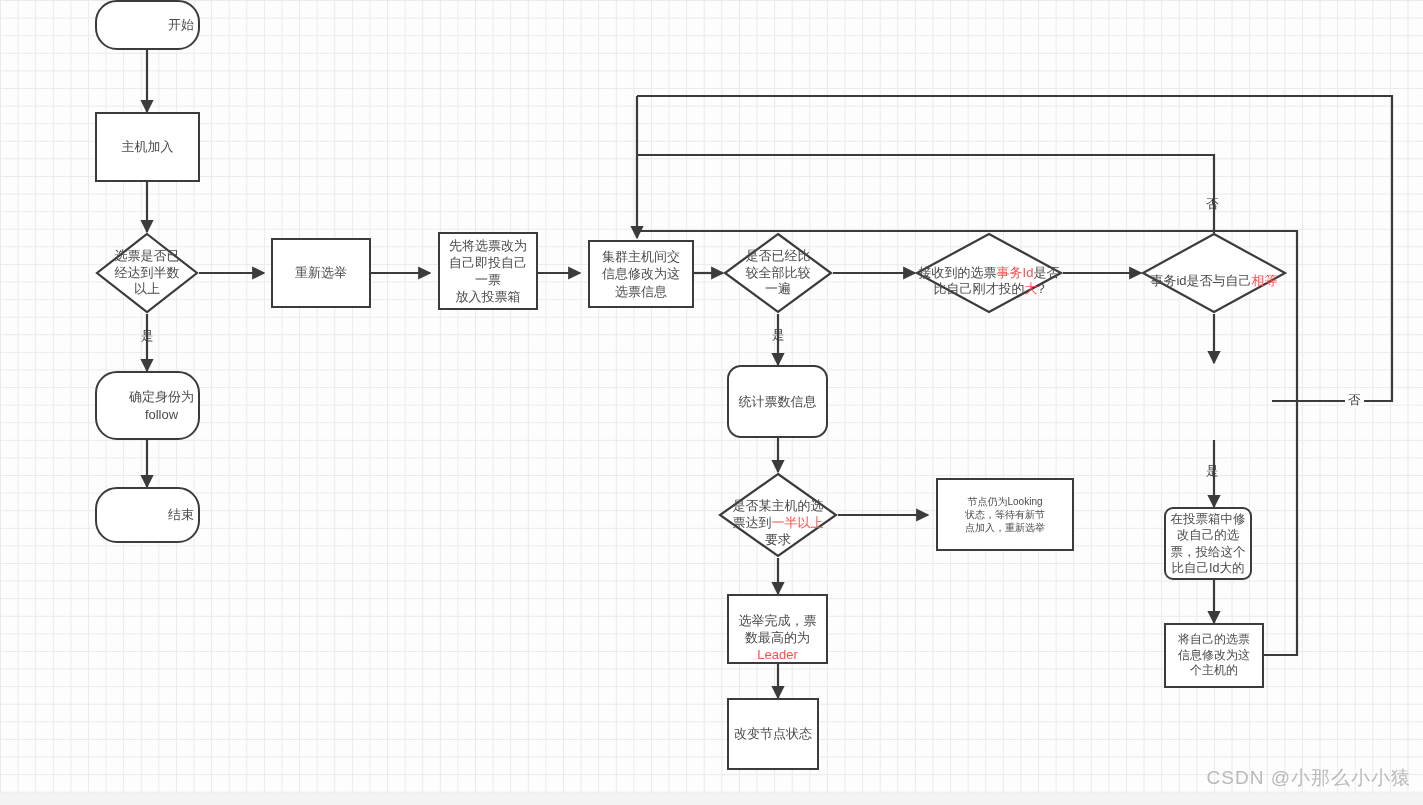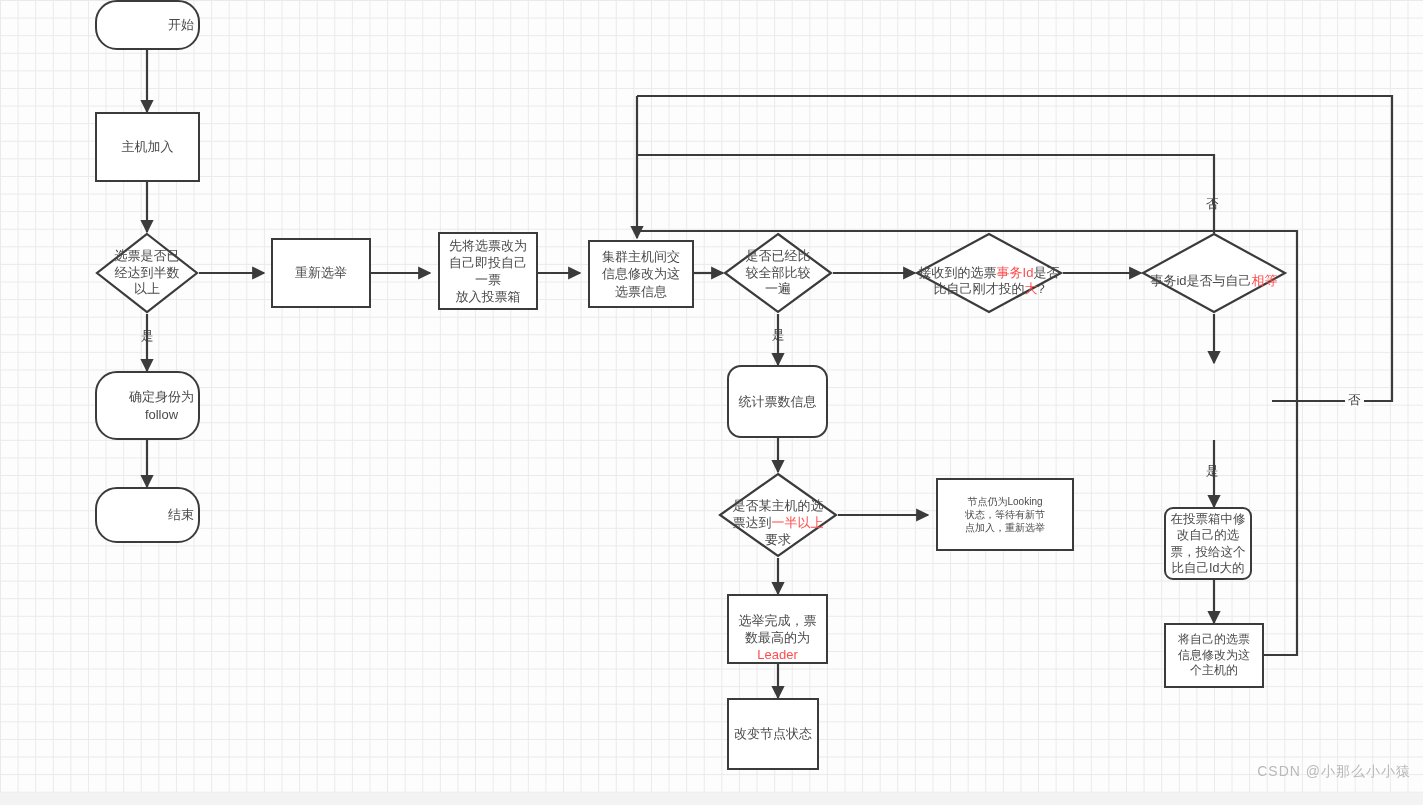--- a/index.html
+++ b/index.html
@@ -84,22 +84,22 @@
     background: transparent;
     z-index: 5;
     line-height: 1;
   }
   .red {
     color: #ff4d4d;
   }
   .watermark {
     position: absolute;
     right: 12px;
-    bottom: 24px;
-    font-size: 14px;
+    bottom: 14px;
+    font-size: 19px;
     color: #b9b9b9;
     letter-spacing: 1px;
     z-index: 9;
     white-space: nowrap;
   }
   .bottom-fade {
     position: absolute;
     left: 0;
     bottom: 0;
     width: 1423px;

